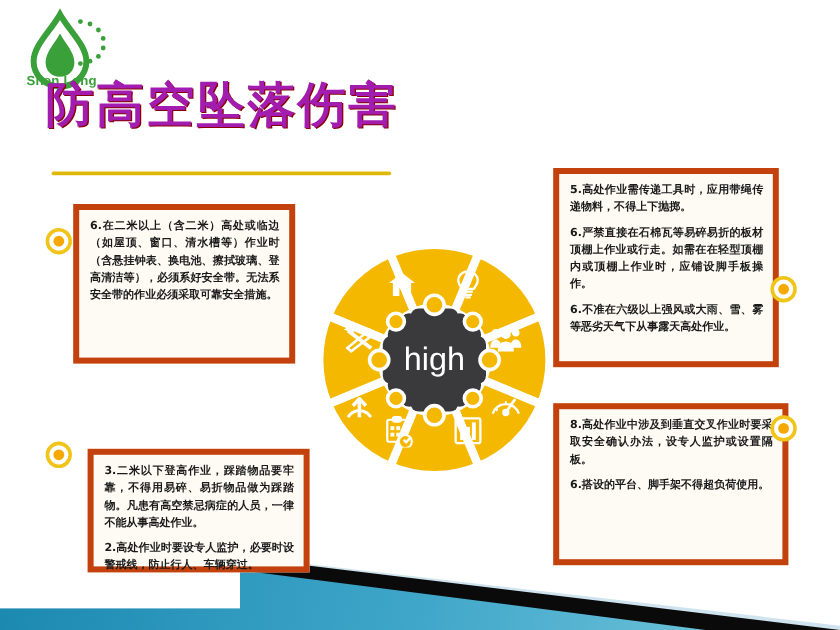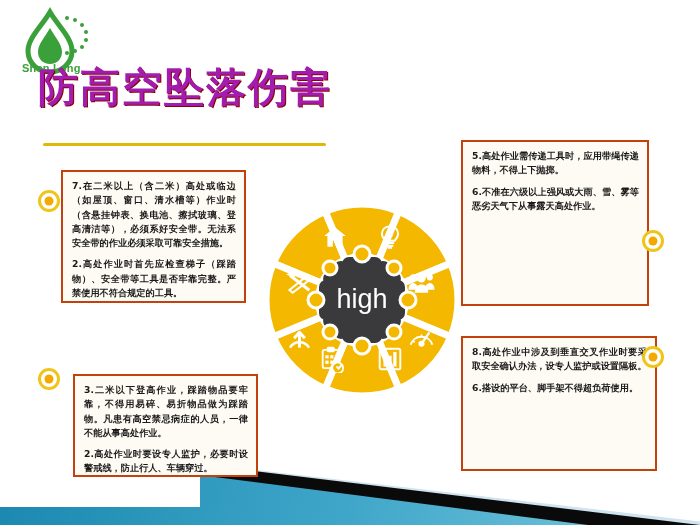--- a/index.html
+++ b/index.html
@@ -55,21 +55,21 @@
   }
   .title-rule{
     position:absolute;left:43px;top:143px;width:283px;height:3px;
     background:#e0b80a;border-radius:2px;
   }
 
   
   .tbox{
     position:absolute;
     background:#fdfbf4;
-    border:2px solid #c2410c;
+    border:5px solid #c2410c;
     box-sizing:border-box;
     padding:7px 8px 7px 9px;
     color:#1a1a1a;
     font-family:"DejaVu Sans","Liberation Sans",sans-serif;
     font-size:9.2px;
     line-height:1.55;
     font-weight:bold;
     text-align:justify;
   }
   .tbox p{margin:0 0 7px 0;}
@@ -250,31 +250,31 @@
     <div class="ico" style="left:22px;top:66px;">
       <svg width="28" height="28" viewBox="0 0 24 24" fill="none" stroke="#ffffff" stroke-width="1.8">
         <path d="M4 20 L18 5 L21 8 L7 22 Z" transform="rotate(8 12 12)"></path>
         <path d="M3.5 6.5 L20 19" stroke-width="2.6"></path>
         <path d="M2.5 5.5 L5.5 4 L6.5 7 Z" fill="#ffffff"></path>
       </svg>
     </div>
   </div>
 
   <div class="tbox" id="box-tl">
-    <p>7.在二米以上（含二米）高处或临边（如屋顶、窗口、清水槽等）作业时（含悬挂钟表、换电池、擦拭玻璃、登高清洁等），必须系好安全带。无法系安全带的作业必须采取可靠安全措施。</p>
-    <p>2.高处作业时首先应检查梯子（踩踏物）、安全带等工具是否牢靠完整。严禁使用不符合规定的工具。</p>
+    <p>6.在二米以上（含二米）高处或临边（如屋顶、窗口、清水槽等）作业时（含悬挂钟表、换电池、擦拭玻璃、登高清洁等），必须系好安全带。无法系安全带的作业必须采取可靠安全措施。</p>
   </div>
 
   <div class="tbox" id="box-bl">
     <p>3.二米以下登高作业，踩踏物品要牢靠，不得用易碎、易折物品做为踩踏物。凡患有高空禁忌病症的人员，一律不能从事高处作业。</p>
     <p>2.高处作业时要设专人监护，必要时设警戒线，防止行人、车辆穿过。</p>
   </div>
 
   <div class="tbox" id="box-tr">
     <p>5.高处作业需传递工具时，应用带绳传递物料，不得上下抛掷。</p>
+    <p>6.严禁直接在石棉瓦等易碎易折的板材顶棚上作业或行走。如需在在轻型顶棚内或顶棚上作业时，应铺设脚手板操作。</p>
     <p>6.不准在六级以上强风或大雨、雪、雾等恶劣天气下从事露天高处作业。</p>
   </div>
 
   <div class="tbox" id="box-br">
     <p>8.高处作业中涉及到垂直交叉作业时要采取安全确认办法，设专人监护或设置隔板。</p>
     <p>6.搭设的平台、脚手架不得超负荷使用。</p>
   </div>
 
   <div class="ring" id="ring-l1"></div>
   <div class="ring" id="ring-l2"></div>

